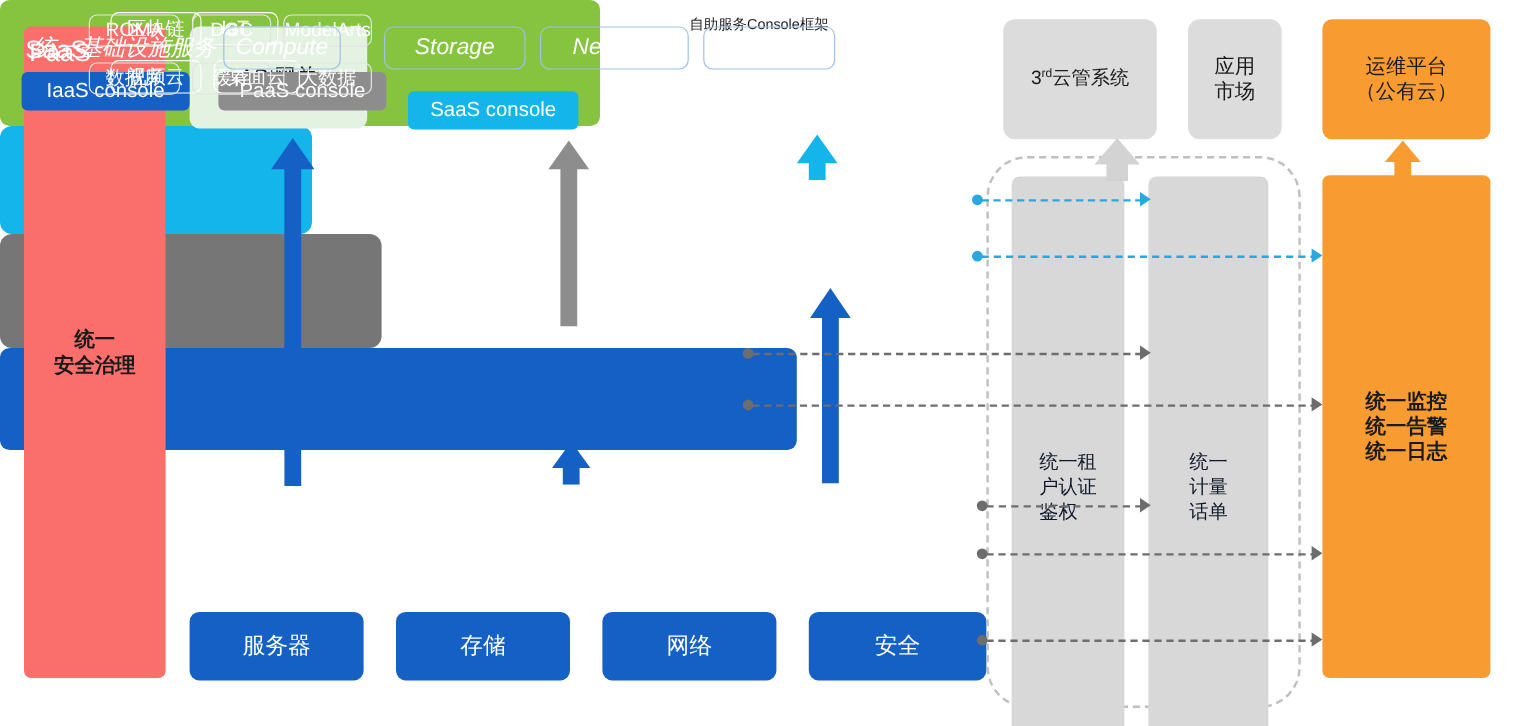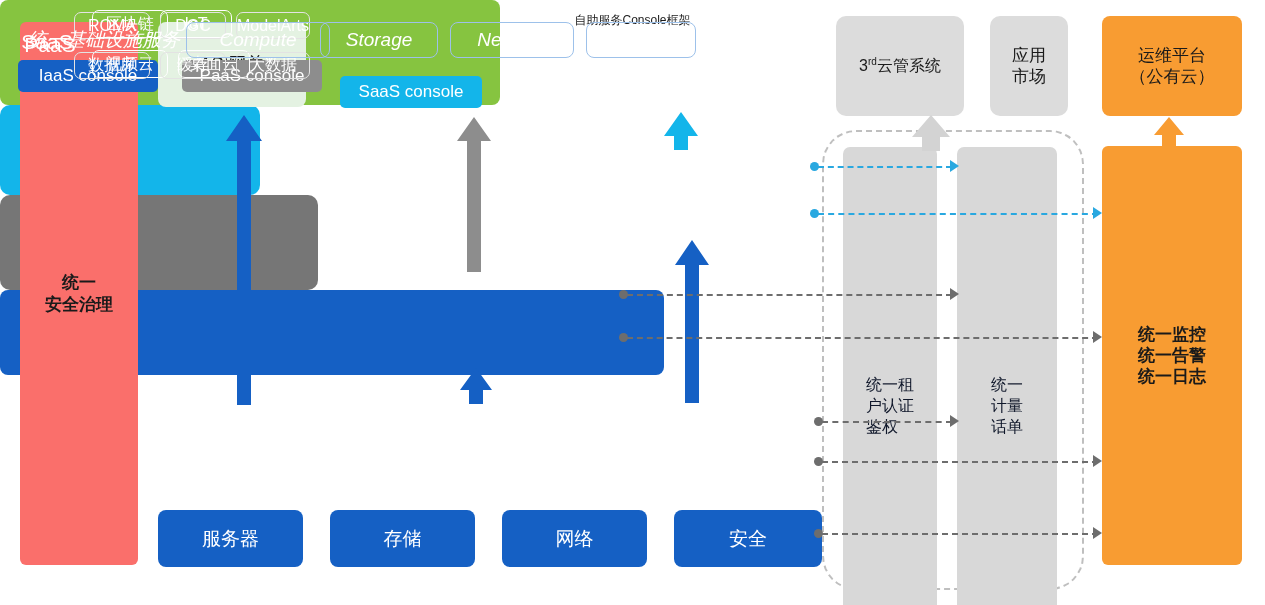--- a/index.html
+++ b/index.html
@@ -50,21 +50,21 @@
   #paas .q1{left:160px;top:12px;width:66px;}
   #paas .q2{left:236px;top:12px;width:74px;}
   #paas .q3{left:74px;top:52px;width:76px;}
   #paas .q4{left:160px;top:52px;width:66px;}
   #paas .q5{left:236px;top:52px;width:74px;}
 
   
   #iaas{left:158px;top:402px;width:664px;height:85px;background:#1560c4;border-radius:8px;display:block;font-style:italic;}
   #iaas .lbl{position:absolute;left:14px;top:27px;width:180px;text-align:center;color:#fff;font-size:19px;}
   #iaas .pill{height:36px;border-color:#9dc1ea;font-size:19px;border-radius:8px;}
-  #iaas .r0{left:186px;top:22px;width:144px;}
+  #iaas .r0{left:186px;top:22px;width:98px;}
   #iaas .r1{left:320px;top:22px;width:118px;}
   #iaas .r2{left:450px;top:22px;width:124px;}
   #iaas .r3{left:586px;top:22px;width:110px;}
 
   
   .hw{top:510px;height:57px;background:#1560c4;border-radius:8px;color:#fff;font-size:19px;}
   #hw0{left:158px;width:145px;}
   #hw1{left:330px;width:145px;}
   #hw2{left:502px;width:145px;}
   #hw3{left:674px;width:148px;}

